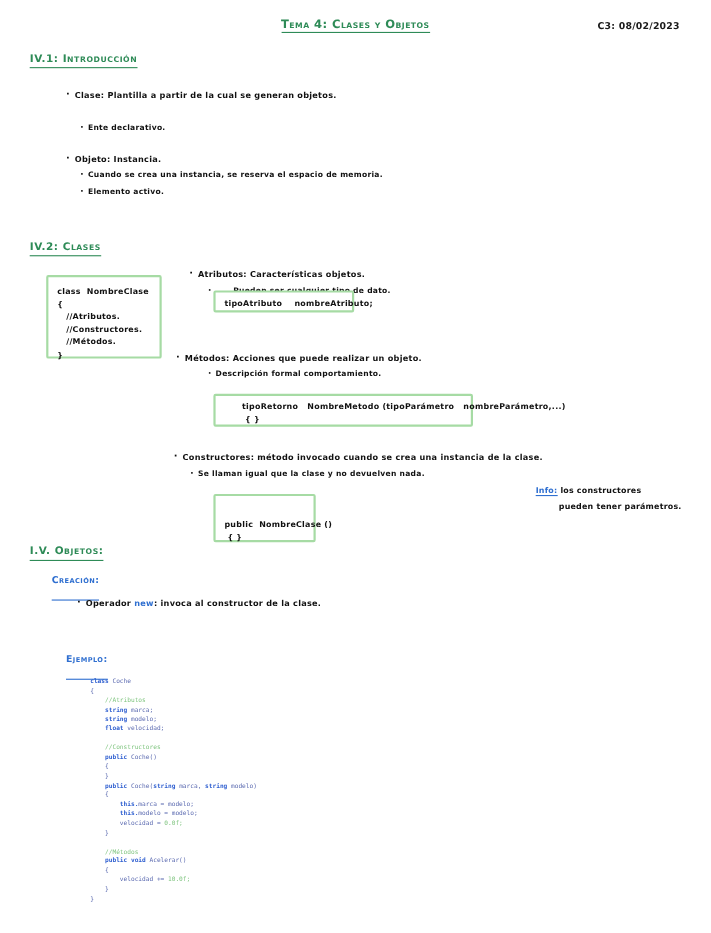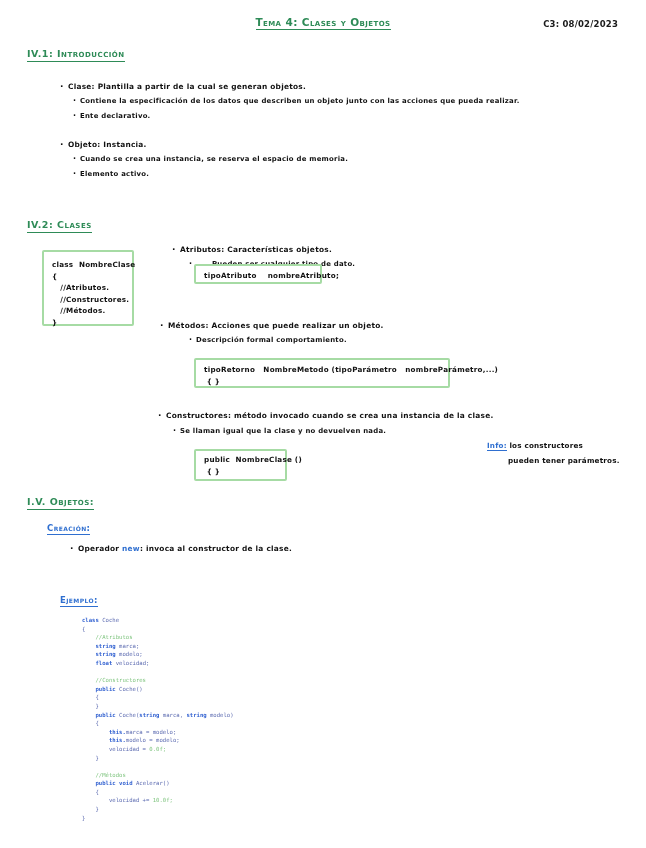--- a/index.html
+++ b/index.html
@@ -56,21 +56,21 @@
     white-space: nowrap;
   }
   .sub-h {
     position: absolute;
     color: #2f6fd0;
     font-size: 8.5px;
     font-weight: bold;
     font-variant: small-caps;
     letter-spacing: 0.4px;
     border-bottom: 1.2px solid #2f6fd0;
-    padding-bottom: 1px;
+    padding-bottom: 12px;
     white-space: nowrap;
   }
 
   
   .bul {
     position: absolute;
     color: #111111;
     font-size: 7.4px;
     font-weight: bold;
     letter-spacing: 0.25px;
@@ -151,57 +151,56 @@
 <div class="page">
 
   <div class="doc-title">
     <span class="u">Tema 4: Clases y Objetos</span>
   </div>
   <div class="doc-date">C3: 08/02/2023</div>
 
   <div class="sec-h" style="left:27px; top:48px;">IV.1: Introducción</div>
 
   <div class="bul lvl1" style="left:68px; top:82px;">Clase: Plantilla a partir de la cual se generan objetos.</div>
-  <div class="bul lvl2" style="left:80px; top:97px;">Contiene la especificación de los datos que describen un objeto junto con las acciones que pueda realizar.</div>
   <div class="bul lvl2" style="left:80px; top:112px;">Ente declarativo.</div>
 
   <div class="bul lvl1" style="left:68px; top:140px;">Objeto: Instancia.</div>
   <div class="bul lvl2" style="left:80px; top:155px;">Cuando se crea una instancia, se reserva el espacio de memoria.</div>
   <div class="bul lvl2" style="left:80px; top:170px;">Elemento activo.</div>
 
   <div class="sec-h" style="left:27px; top:219px;">IV.2: Clases</div>
 
-  <div class="hbox" style="left:42px; top:250px; width:92px; height:76px; padding:7px 8px;">
+  <div class="hbox" style="left:42px; top:250px; width:105px; height:76px; padding:7px 8px;">
     <div class="line">class  NombreClase</div>
     <div class="line">{</div>
     <div class="line">   //Atributos.</div>
     <div class="line">   //Constructores.</div>
     <div class="line">   //Métodos.</div>
     <div class="line">}</div>
   </div>
 
   <div class="bul lvl1" style="left:180px; top:245px;">Atributos: Características objetos.</div>
   <div class="bul lvl2" style="left:196px; top:260px;padding-left:16px;">Pueden ser cualquier tipo de dato.</div>
 
   <div class="hbox" style="left:194px; top:264px; width:128px; height:20px; padding:4px 8px;">
     <div class="line">tipoAtributo    nombreAtributo;</div>
   </div>
 
   <div class="bul lvl1" style="left:168px; top:321px;">Métodos: Acciones que puede realizar un objeto.</div>
   <div class="bul lvl2" style="left:196px; top:336px;">Descripción formal comportamiento.</div>
 
-  <div class="hbox" style="left:194px; top:358px; width:256px; height:30px; padding:4px 8px;">
+  <div class="hbox" style="left:194px; top:358px; width:236px; height:30px; padding:4px 24px;">
     <div class="line">tipoRetorno   NombreMetodo (tipoParámetro   nombreParámetro,...)</div>
     <div class="line"> { }</div>
   </div>
 
   <div class="bul lvl1" style="left:166px; top:411px;">Constructores: método invocado  cuando se crea una instancia  de la clase.</div>
   <div class="bul lvl2" style="left:180px; top:427px;">Se llaman igual que la clase  y no devuelven nada.</div>
 
-  <div class="hbox" style="left:194px; top:449px; width:93px; height:32px; padding:3px 8px;">
+  <div class="hbox" style="left:194px; top:449px; width:93px; height:18px; padding:20px 8px;">
     <div class="line">public  NombreClase ()</div>
     <div class="line"> { }</div>
   </div>
 
   <div class="info-note" style="left:487px; top:441px;">
     <span class="info-tag">Info:</span>
     <span>los constructores</span>
   </div>
   <div class="info-note" style="left:508px; top:456px;">
     <span>pueden tener parámetros.</span>

